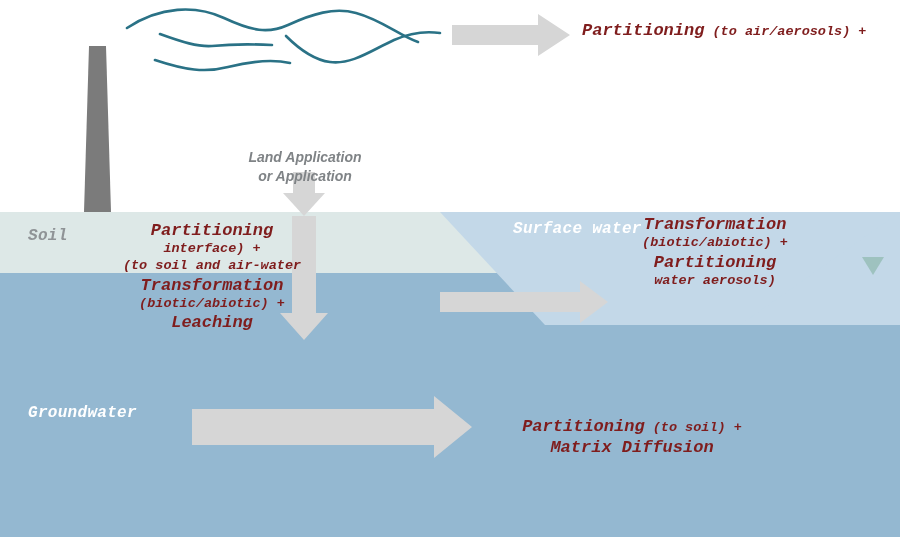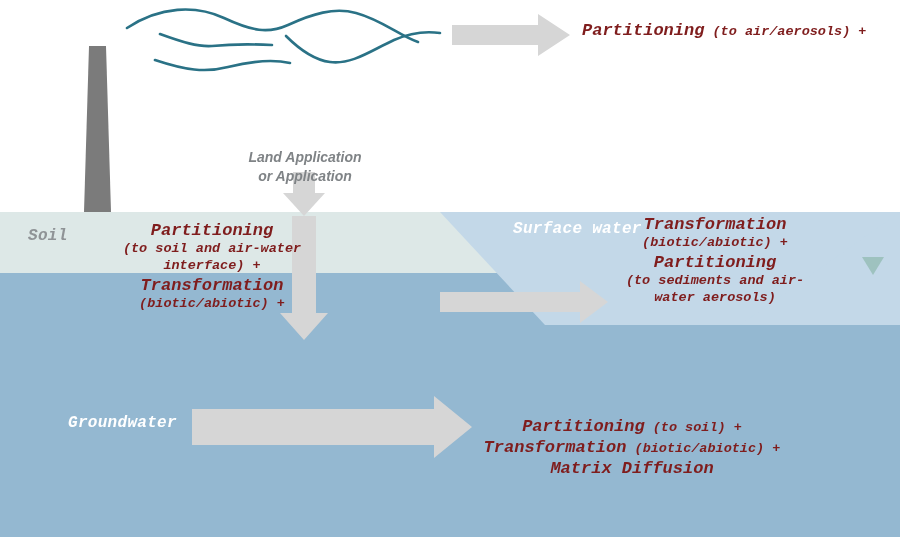--- a/index.html
+++ b/index.html
@@ -102,41 +102,38 @@
 
   <div class="caption" style="position:absolute; left:224px; top:148px; width:162px;">
     <div>Land Application</div>
     <div>or Application</div>
   </div>
 
   <div class="zone-label label-soil" style="left:28px; top:227px;">Soil</div>
 
   <div class="zone-label label-surface" style="left:504px; top:220px;margin-left:9px;">Surface water</div>
 
-  <div class="zone-label label-ground" style="left:28px; top:414px;margin-left:40px;">Groundwater</div>
+  <div class="zone-label label-ground" style="left:28px; top:404px;">Groundwater</div>
 
   <div class="txt proc" style="left:116px; top:220px; width:192px;">
     <div class="big">Partitioning</div>
+    <div class="sm">interface) +</div>
     <div class="sm">(to soil and air-water</div>
-    <div class="sm">interface) +</div>
     <div class="big">Transformation</div>
     <div class="sm">(biotic/abiotic) +</div>
+    <div class="big">Leaching</div>
   </div>
 
   <div class="txt proc" style="left:614px; top:214px; width:202px;">
     <div class="big">Transformation</div>
     <div class="sm">(biotic/abiotic) +</div>
     <div class="big">Partitioning</div>
-    <div class="sm">(to sediments and air-</div>
     <div class="sm">water aerosols)</div>
   </div>
 
   <div class="txt proc" style="left:482px; top:416px; width:300px;">
     <div>
       <span class="big">Partitioning</span><span class="sm"> (to soil) +</span>
     </div>
-    <div>
-      <span class="big">Transformation</span><span class="sm"> (biotic/abiotic) +</span>
-    </div>
     <div class="big">Matrix Diffusion</div>
   </div>
 
 </div>
 
 </body></html>

